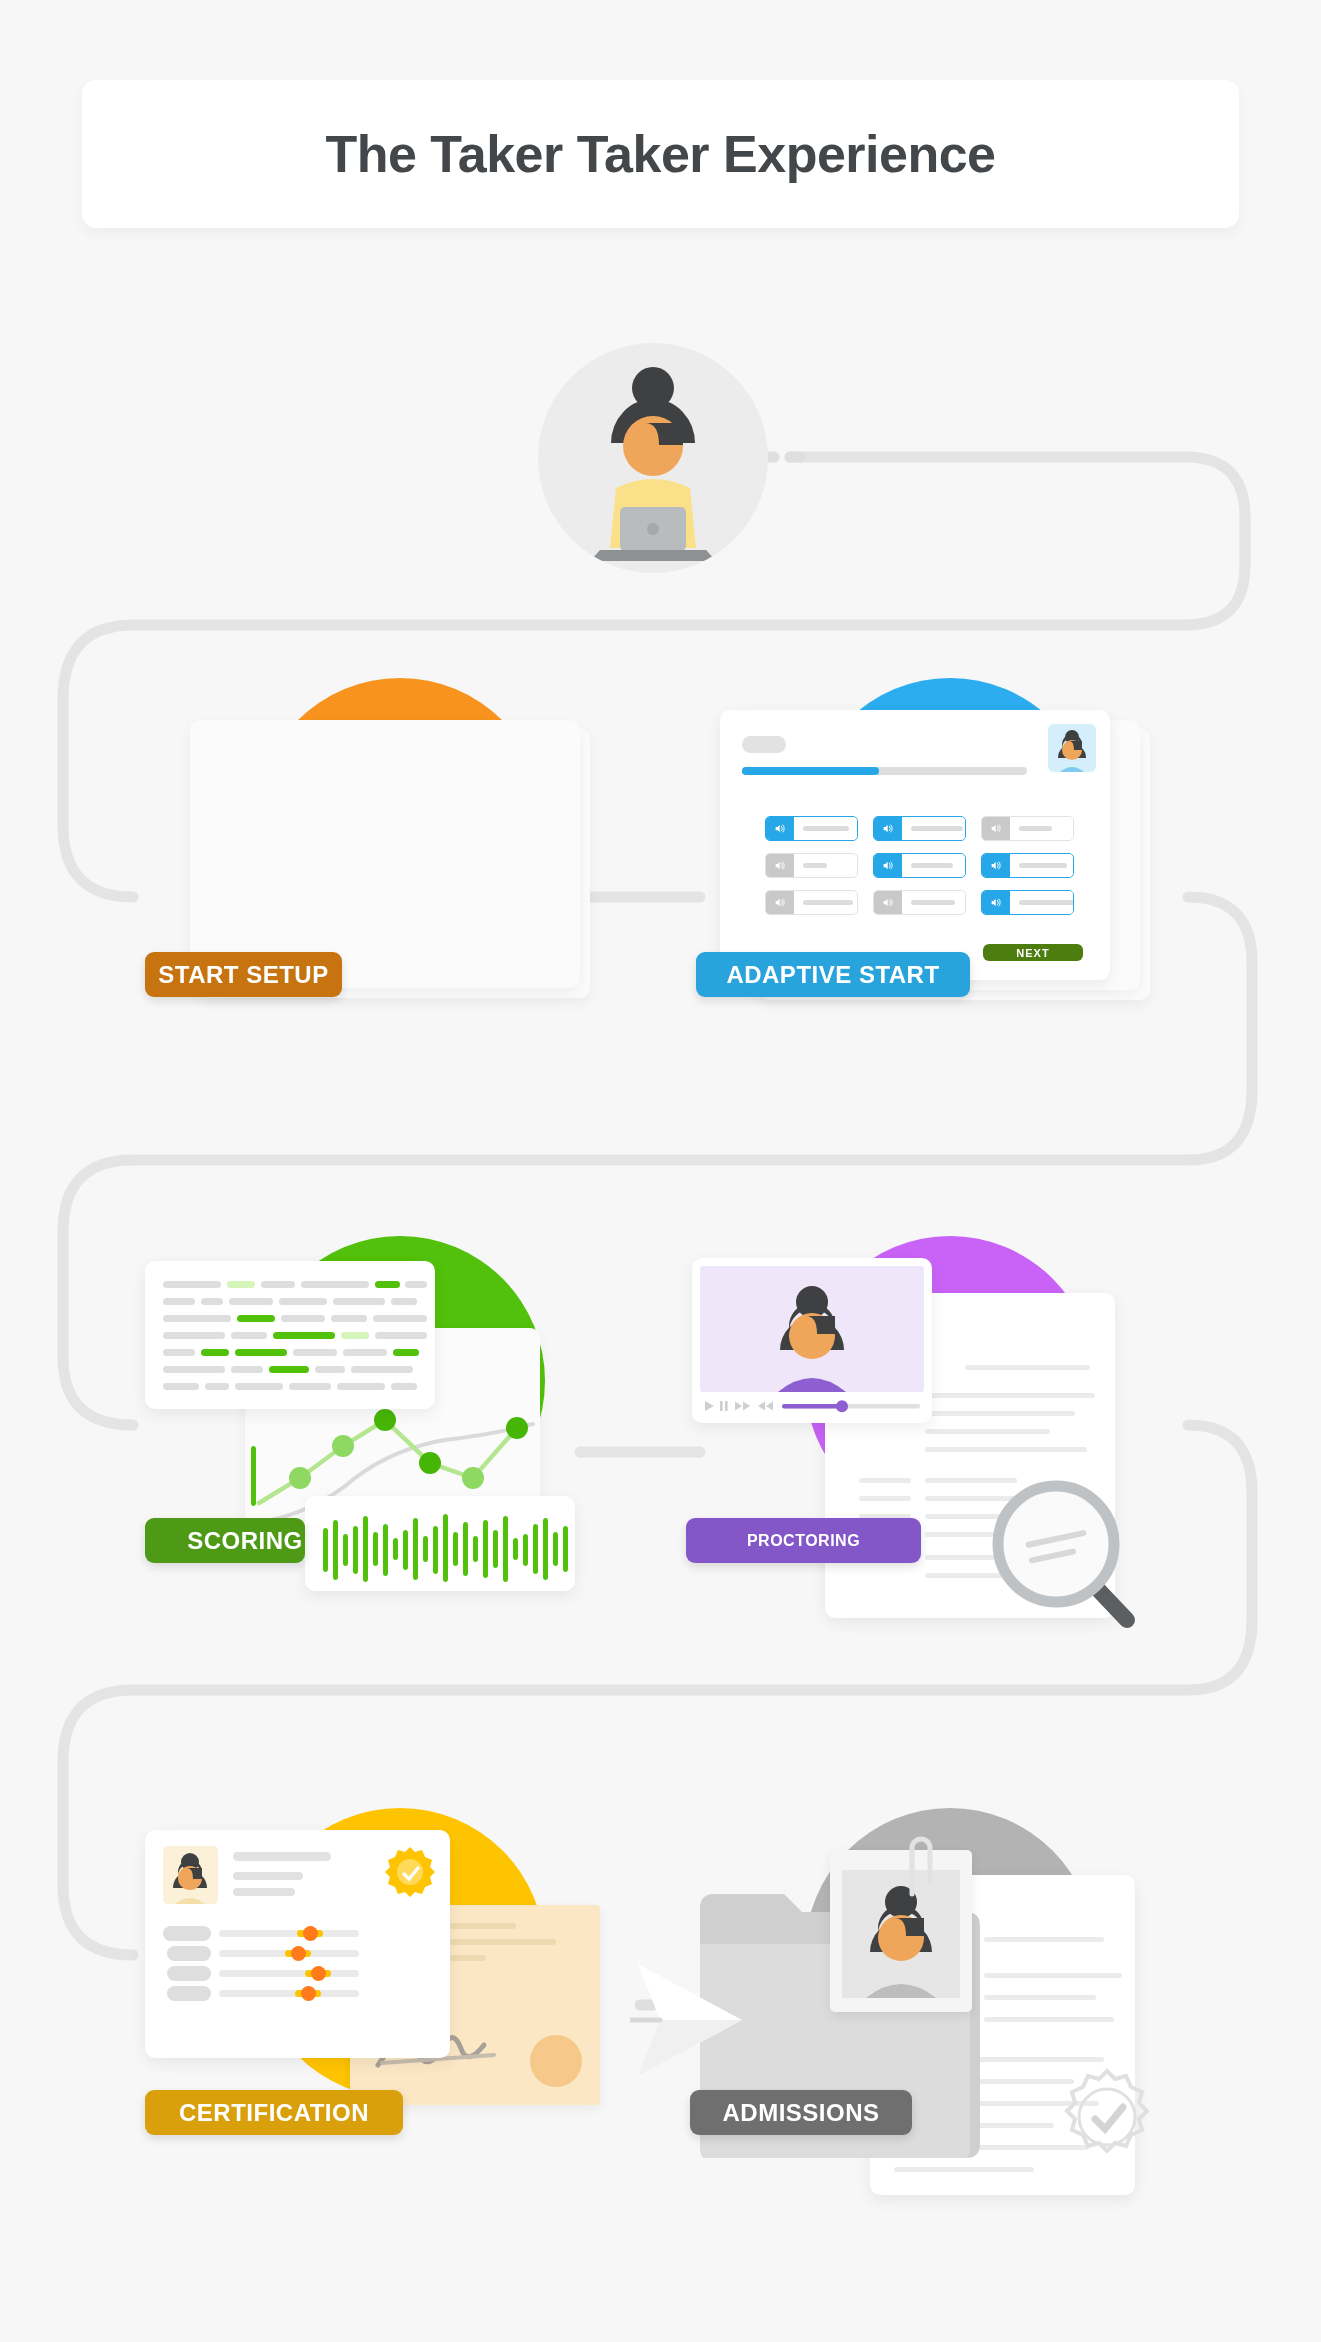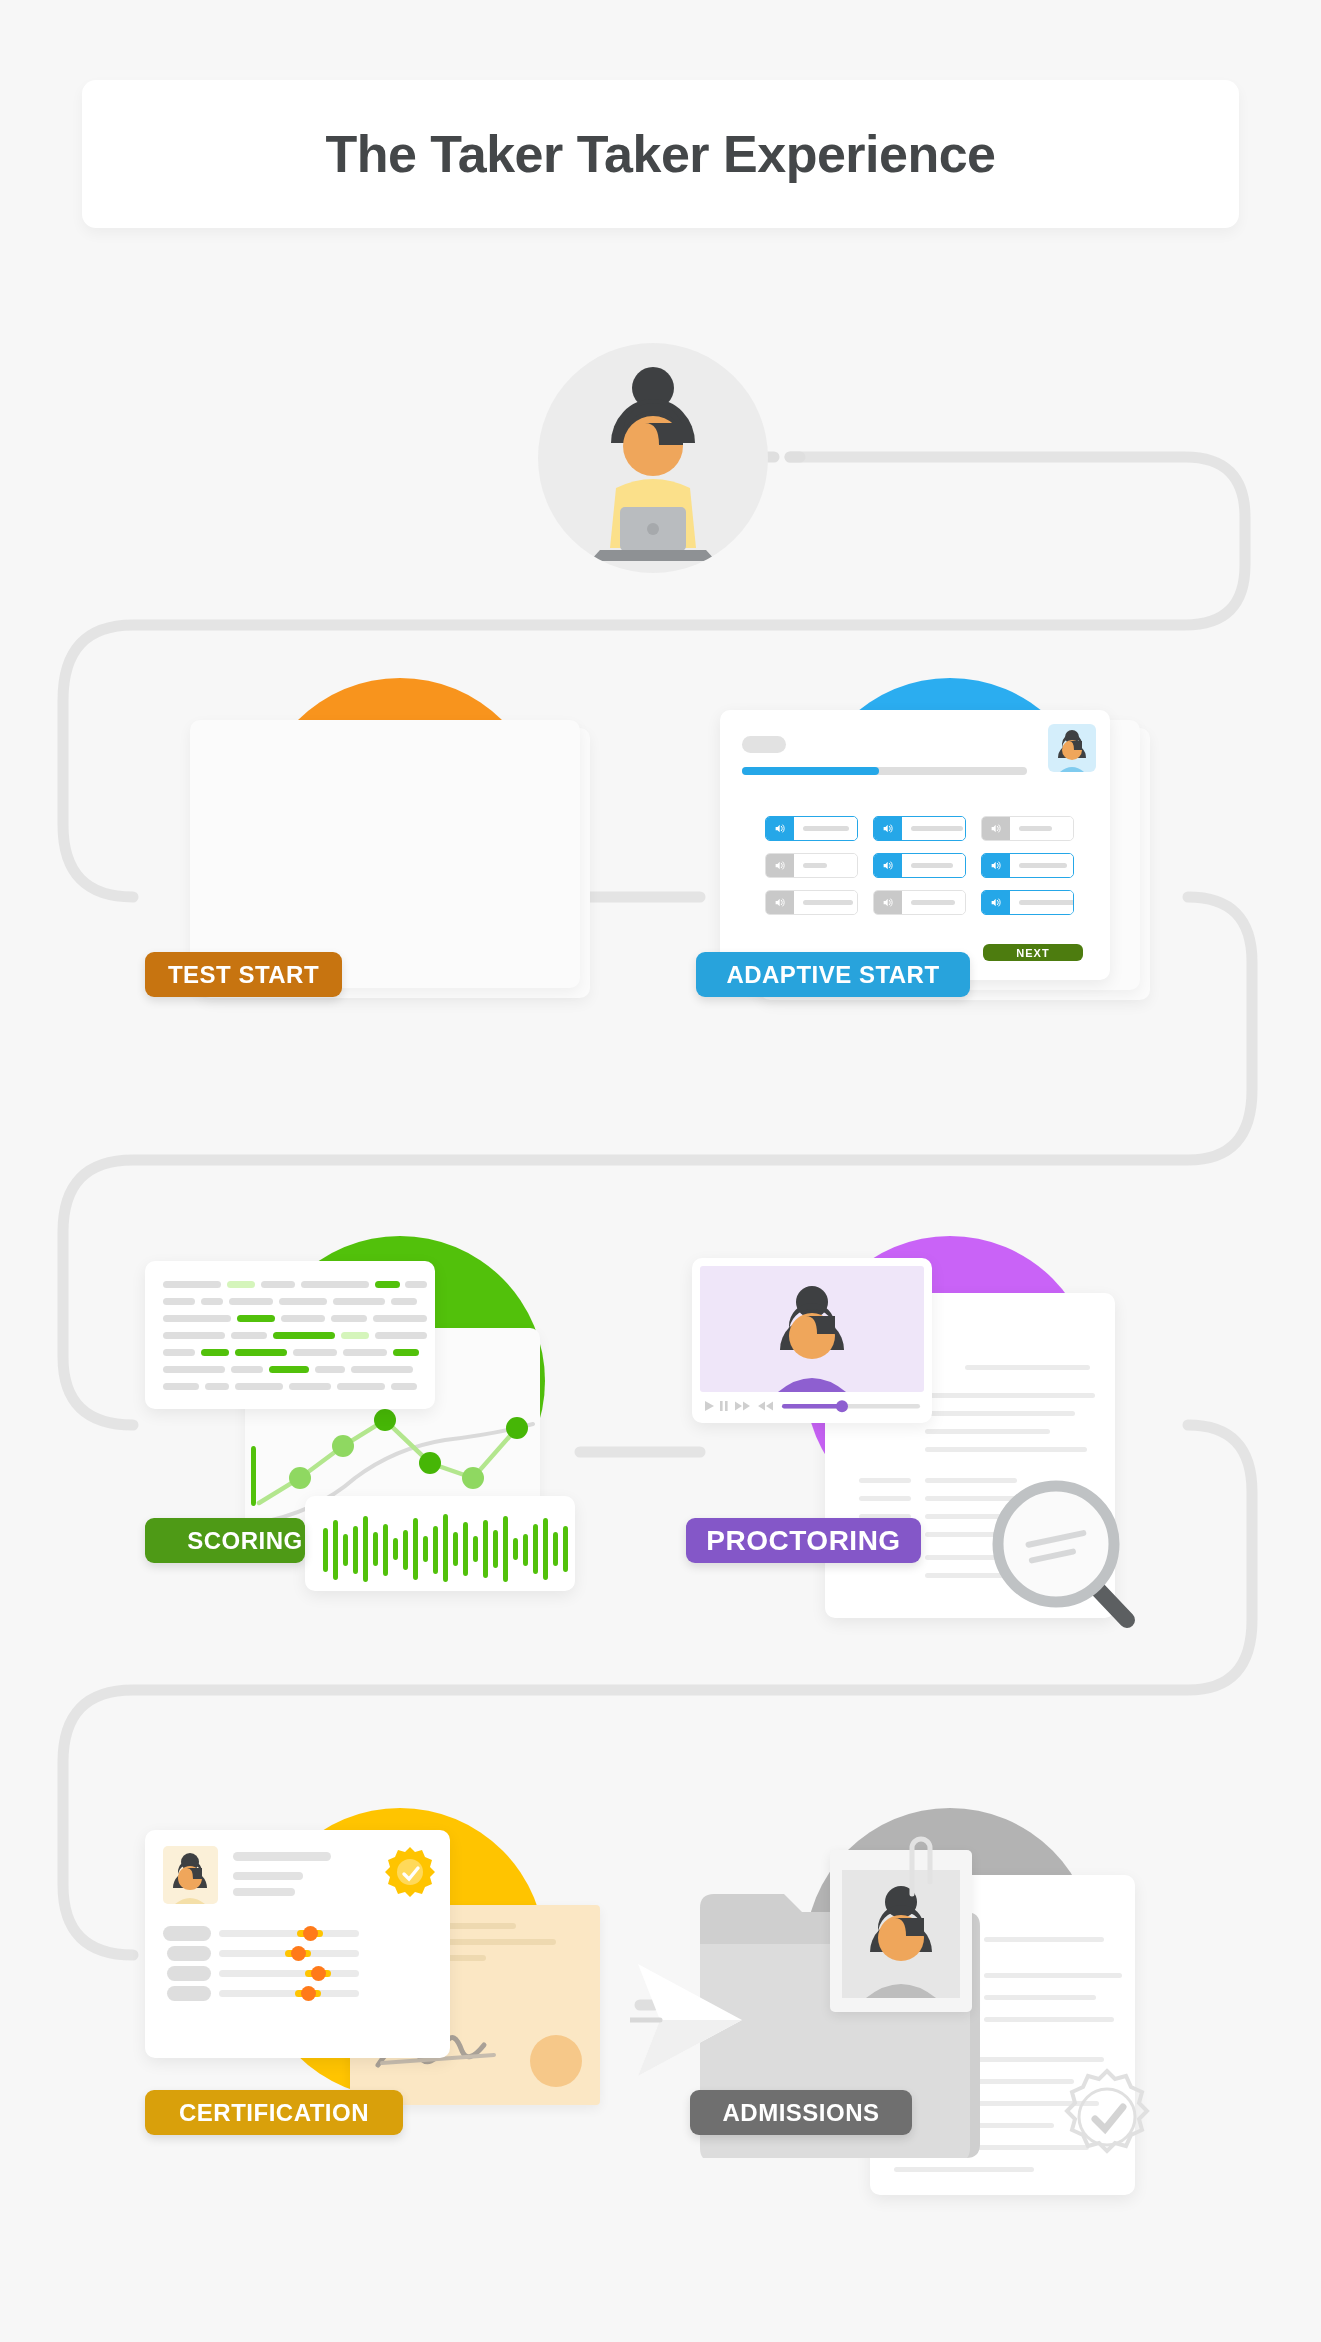--- a/index.html
+++ b/index.html
@@ -161,21 +161,21 @@
   </svg>
 </div>
 
 <div class="stage" style="left:150px; top:660px; width:470px; height:430px;">
   <div class="stage-circle" style="left:105px; top:18px; background:#F8941D;"></div>
 
   <div class="card-back" style="left:50px; top:68px; width:390px; height:270px;"></div>
   <div class="card-back" style="left:40px; top:60px; width:390px; height:268px;"></div>
 
 
-  <div class="badge" style="left:-5px; top:292px; width:197px; height:45px; background:#C77410; font-size:24px;">TEST START</div>
+  <div class="badge" style="left:-5px; top:292px; width:197px; height:45px; background:#C77410; font-size:24px;">START SETUP</div>
 </div>
 
 <div class="stage" style="left:700px; top:660px; width:470px; height:430px;">
   <div class="stage-circle" style="left:105px; top:18px; background:#2BADF0;"></div>
 
   <div class="card-back" style="left:60px; top:68px; width:390px; height:272px;"></div>
   <div class="card-back" style="left:50px; top:60px; width:390px; height:270px;"></div>
 
   <div class="card" style="left:20px; top:50px; width:390px; height:270px;">
     <div class="pill" style="left:22px; top:26px; width:44px; height:17px; border-radius:9px;"></div>
@@ -448,21 +448,21 @@
 
   <svg style="position:absolute; left:290px; top:260px; width:150px; height:155px;" viewBox="0 0 150 155">
     <line x1="100" y1="103" x2="137" y2="142" stroke="#5C5F61" stroke-width="16" stroke-linecap="round"></line>
     <circle cx="66" cy="66" r="58" fill="#fafafa" stroke="#BFC2C4" stroke-width="11"></circle>
     <g opacity=".3">
       <rect x="36" y="58" width="62" height="6" rx="3" fill="#8a8d8f" transform="rotate(-12 66 66)"></rect>
       <rect x="36" y="74" width="48" height="6" rx="3" fill="#8a8d8f" transform="rotate(-12 66 66)"></rect>
     </g>
   </svg>
 
-  <div class="badge" style="left:-14px; top:300px; width:235px; height:45px; background:#8457C8; font-size:28px;">PROCTORING</div>
+  <div class="badge" style="left:-14px; top:300px; width:235px; height:45px; background:#8457C8; font-size:16px;">PROCTORING</div>
 </div>
 
 <div class="stage" style="left:150px; top:1790px; width:470px; height:450px;">
   <div class="stage-circle" style="left:105px; top:18px; background:#FFC400;"></div>
 
   <div style="position:absolute; left:200px; top:115px; width:250px; height:200px; background:#FBE7C4; border-radius:4px; box-shadow:0 4px 12px rgba(0,0,0,.06);">
     <div style="position:absolute;left:16px;top:18px;width:150px;height:6px;border-radius:3px;background:#EED9B0"></div>
     <div style="position:absolute;left:16px;top:34px;width:190px;height:6px;border-radius:3px;background:#EED9B0"></div>
     <div style="position:absolute;left:16px;top:50px;width:120px;height:6px;border-radius:3px;background:#EED9B0"></div>
     <svg style="position:absolute;left:24px;top:118px;width:140px;height:52px" viewBox="0 0 140 52">

